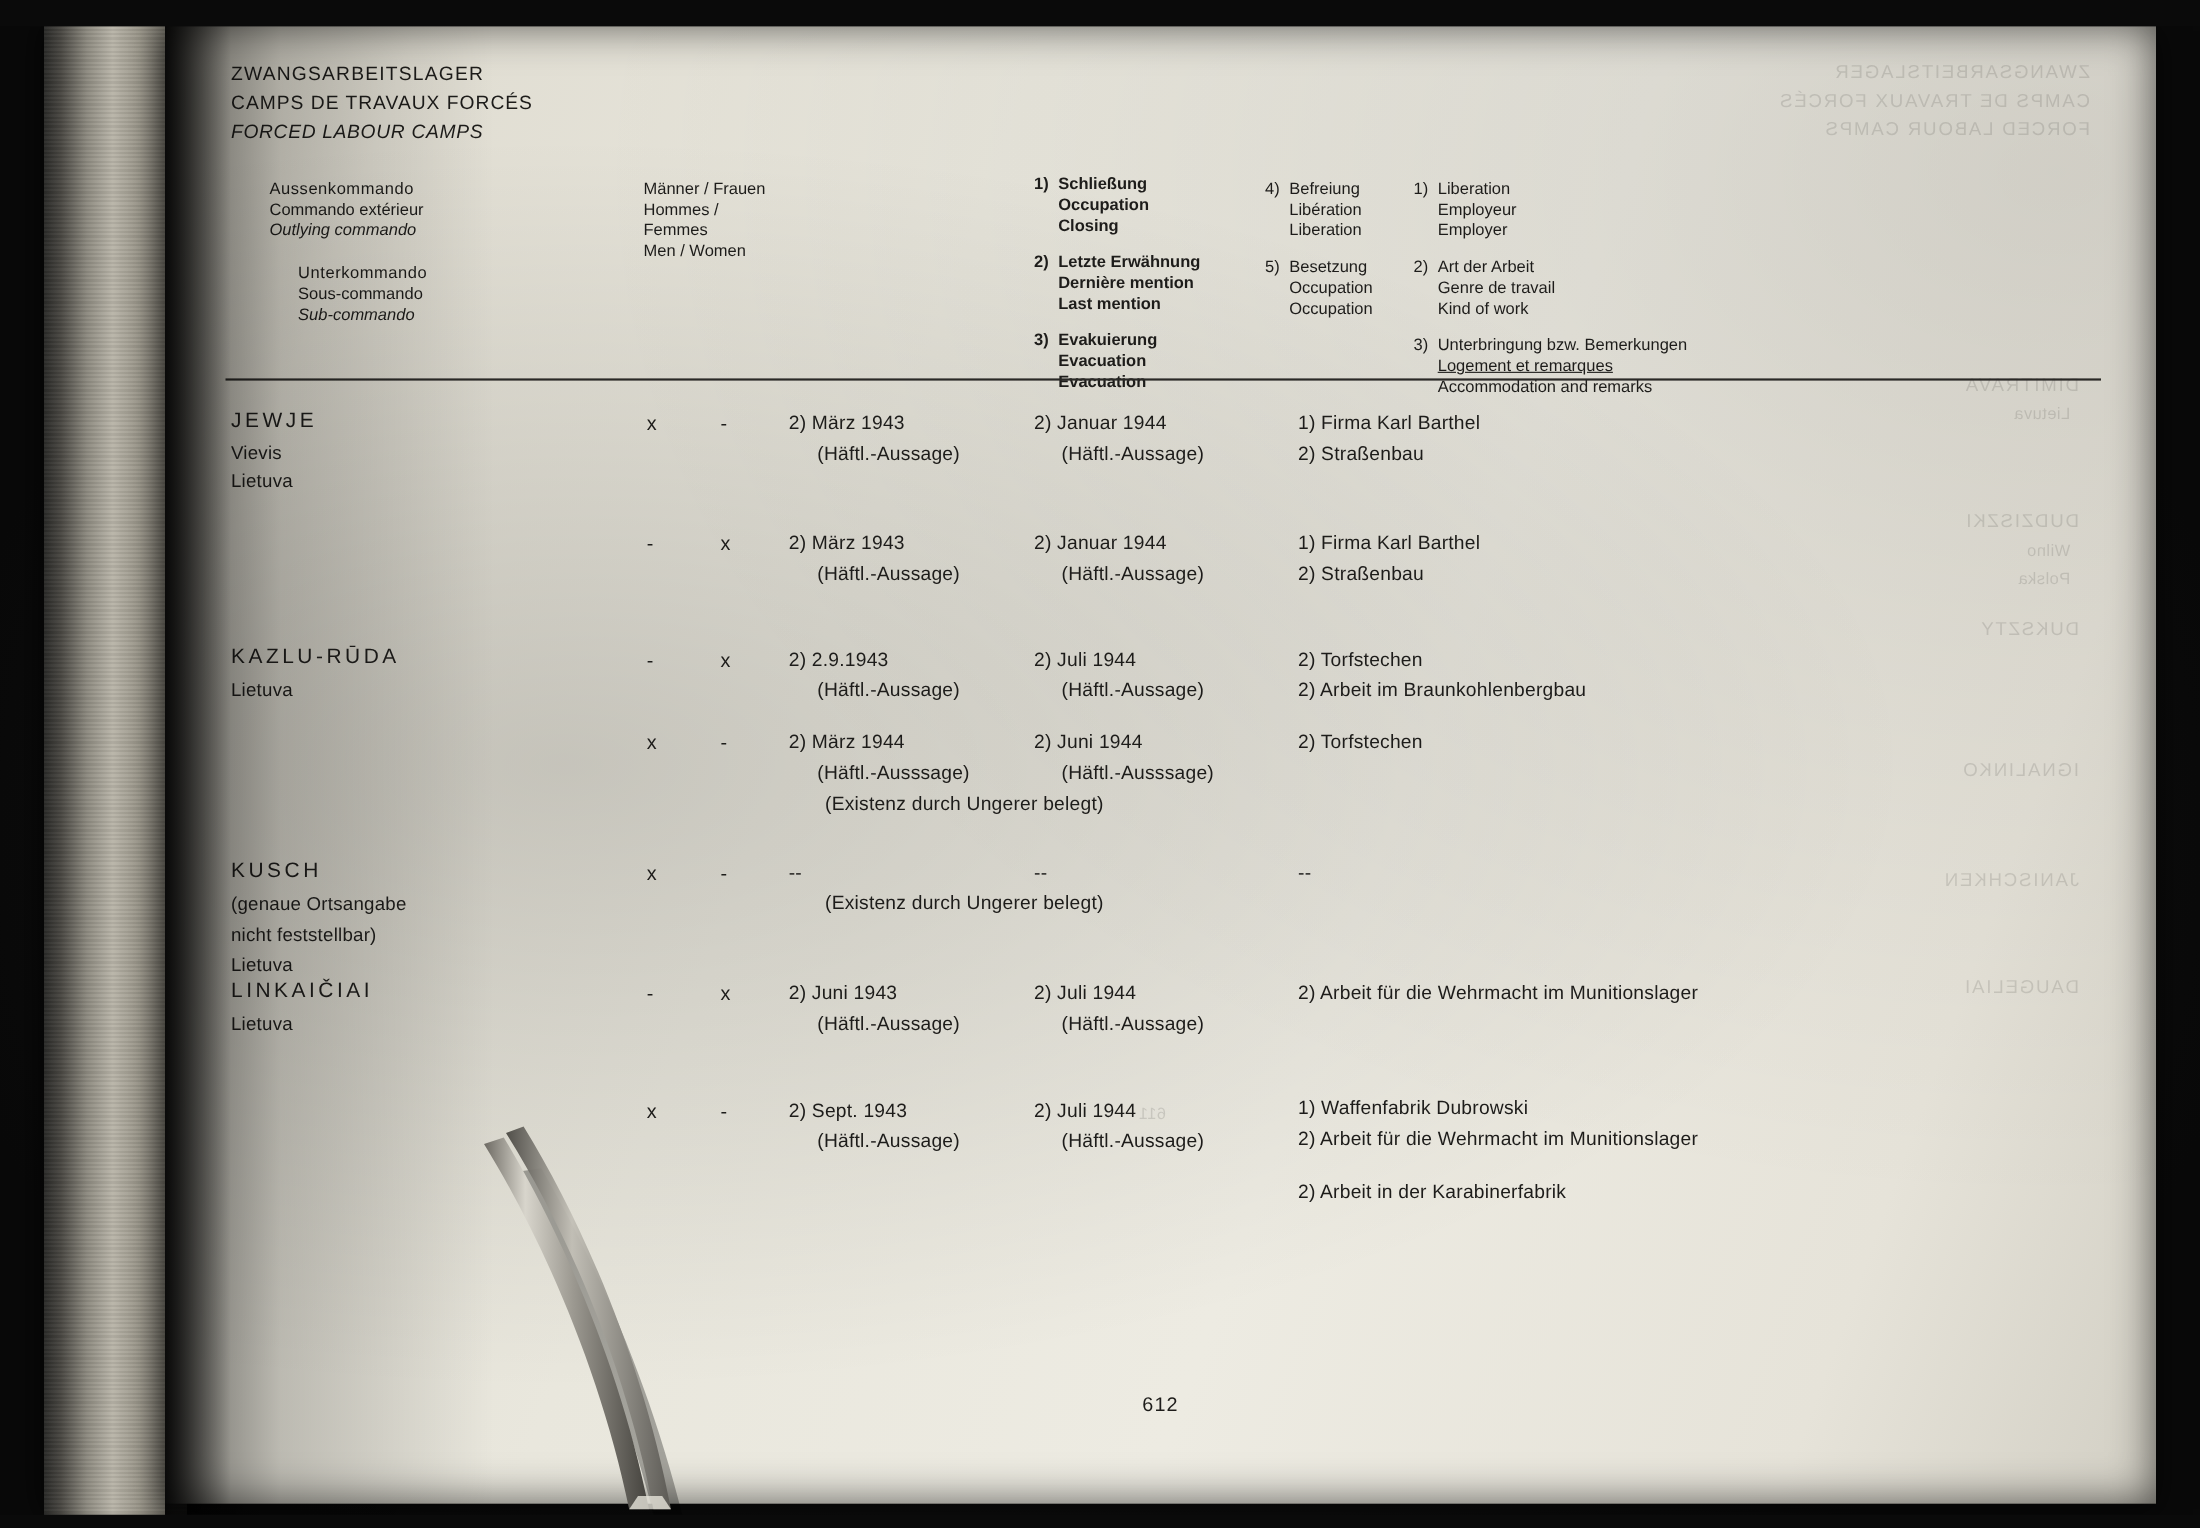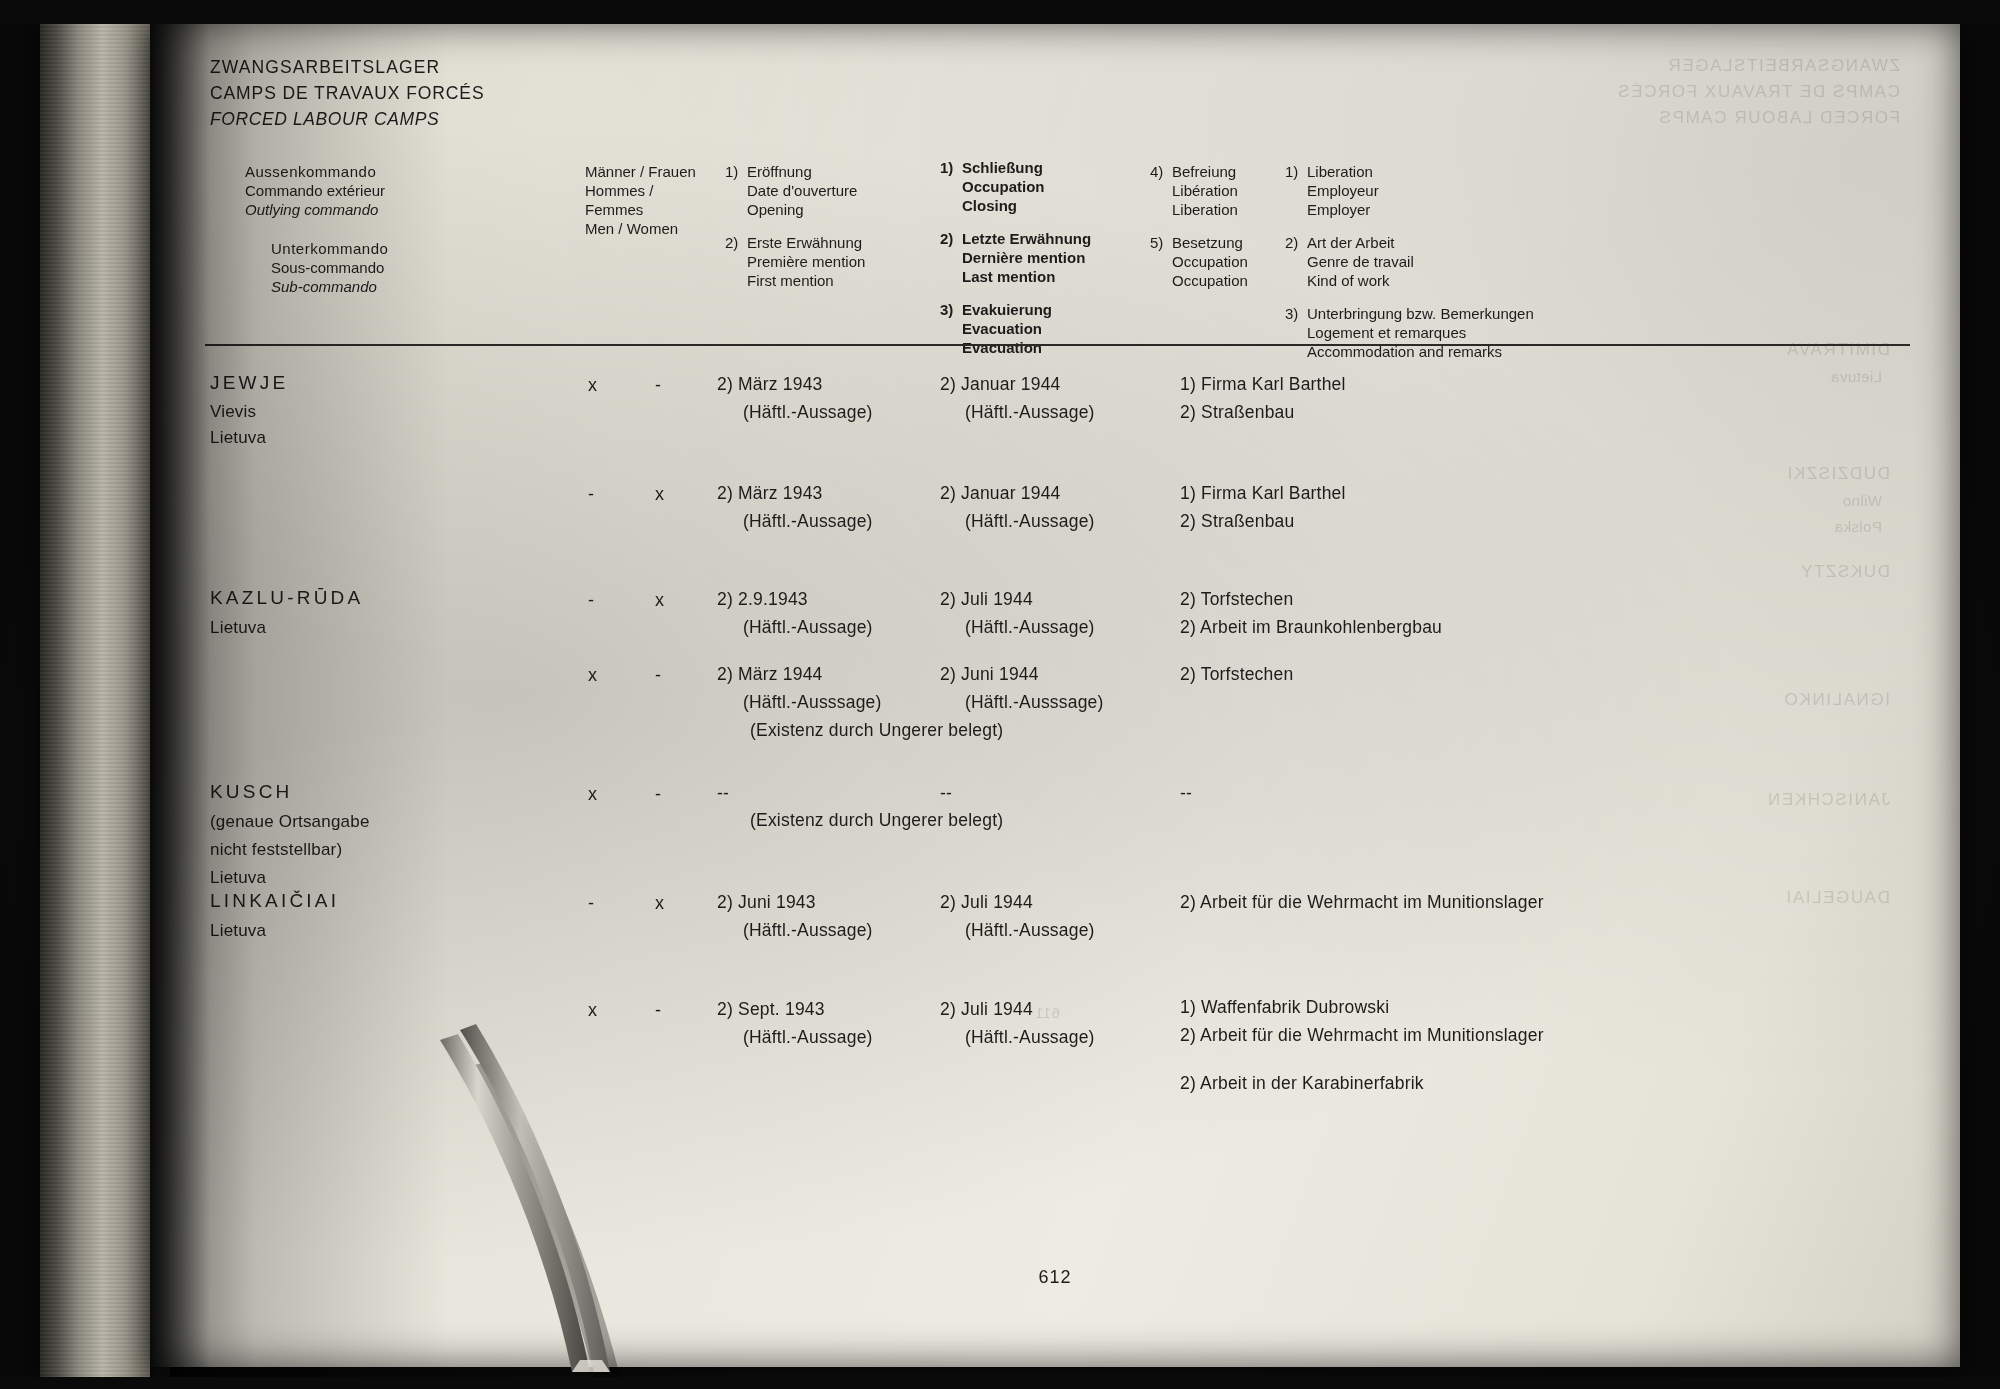--- a/index.html
+++ b/index.html
@@ -262,32 +262,20 @@
           <div class="l3">Sub-commando</div>
         </div>
       </div>
 
       <div class="hdr-block legend col-b">
         <div>Männer  / Frauen</div>
         <div>Hommes / Femmes</div>
         <div>Men      / Women</div>
       </div>
 
-      <div class="hdr-block legend col-c">
-        <div class="grp">
-          <div><span class="num">1)</span><span>Eröffnung</span></div>
-          <div style="padding-left:22px;">Date d'ouverture</div>
-          <div style="padding-left:22px;">Opening</div>
-        </div>
-        <div class="grp">
-          <div><span class="num">2)</span><span>Erste Erwähnung</span></div>
-          <div style="padding-left:22px;">Première mention</div>
-          <div style="padding-left:22px;">First mention</div>
-        </div>
-      </div>
 
       <div class="hdr-block legend col-d">
         <div class="grp">
           <div><span class="num">1)</span><span>Schließung</span></div>
           <div style="padding-left:22px;">Occupation</div>
           <div style="padding-left:22px;">Closing</div>
         </div>
         <div class="grp">
           <div><span class="num">2)</span><span>Letzte Erwähnung</span></div>
           <div style="padding-left:22px;">Dernière mention</div>
@@ -319,21 +307,21 @@
           <div style="padding-left:22px;">Employeur</div>
           <div style="padding-left:22px;">Employer</div>
         </div>
         <div class="grp">
           <div><span class="num">2)</span><span>Art der Arbeit</span></div>
           <div style="padding-left:22px;">Genre de travail</div>
           <div style="padding-left:22px;">Kind of work</div>
         </div>
         <div class="grp">
           <div><span class="num">3)</span><span>Unterbringung bzw. Bemerkungen</span></div>
-          <div style="padding-left:22px;">Logement et remarques</div>
+          <div style="padding-left:22px;text-decoration:underline;">Logement et remarques</div>
           <div style="padding-left:22px;">Accommodation and remarks</div>
         </div>
       </div>
 
       <div class="rule"></div>
 
       <div class="table">
 
         <div class="row" style="height:0">
           <div class="cell place c-name" style="top:0px;">JEWJE</div>

